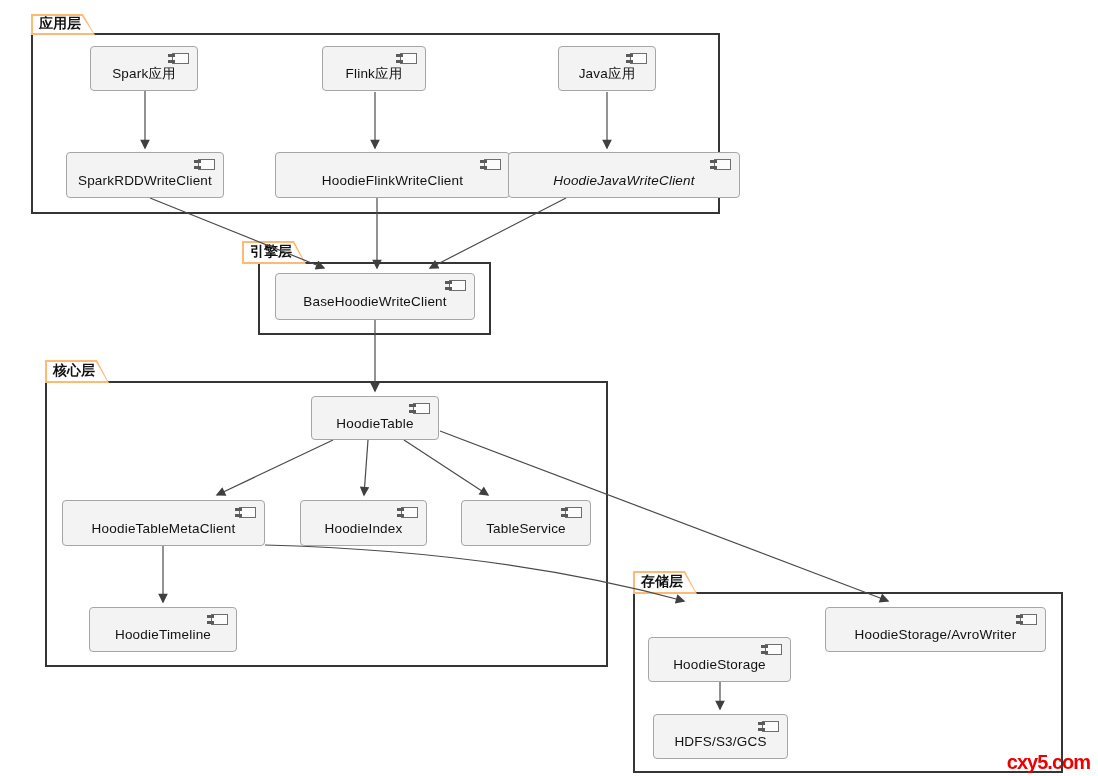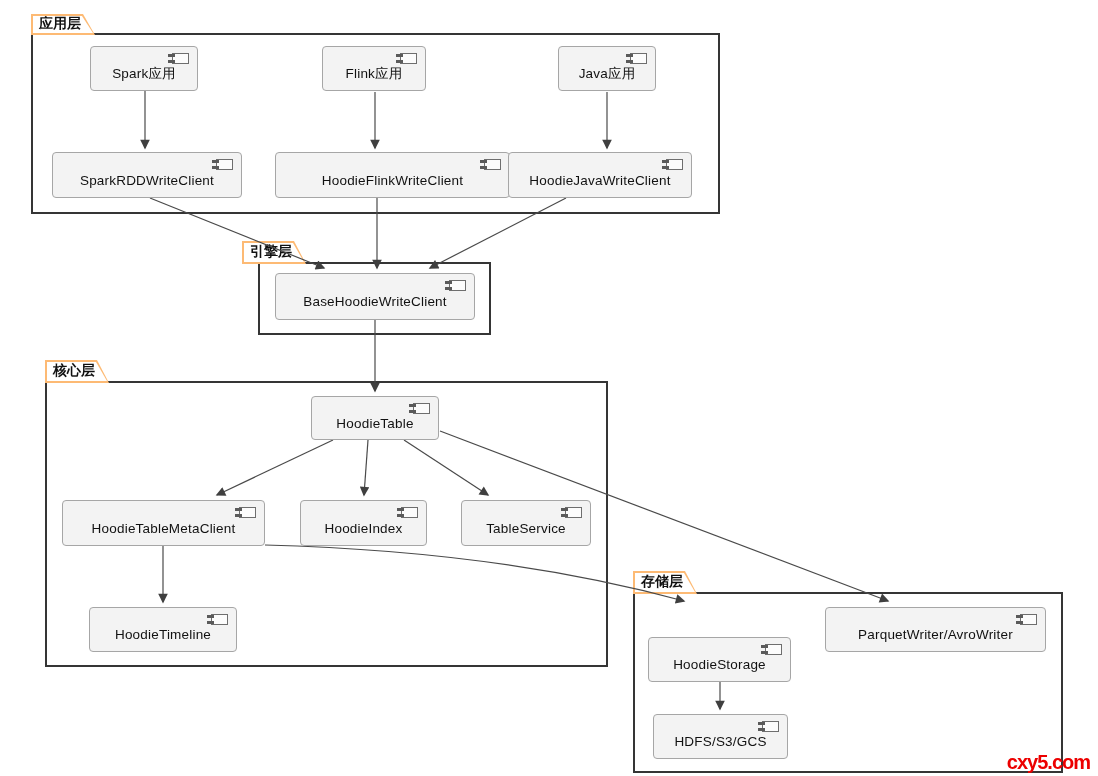--- a/index.html
+++ b/index.html
@@ -111,29 +111,29 @@
   </div>
   <div class="component" style="left:322px;top:46px;width:104px;height:45px;">
     <span class="comp-icon"></span>
     <span class="comp-label">Flink应用</span>
   </div>
   <div class="component" style="left:558px;top:46px;width:98px;height:45px;">
     <span class="comp-icon"></span>
     <span class="comp-label">Java应用</span>
   </div>
 
-  <div class="component" style="left:52px;top:152px;width:190px;height:46px;">
+  <div class="component" style="left:66px;top:152px;width:158px;height:46px;">
     <span class="comp-icon"></span>
     <span class="comp-label">SparkRDDWriteClient</span>
   </div>
   <div class="component" style="left:275px;top:152px;width:235px;height:46px;">
     <span class="comp-icon"></span>
     <span class="comp-label">HoodieFlinkWriteClient</span>
   </div>
-  <div class="component" style="left:508px;top:152px;width:184px;height:46px;">
+  <div class="component" style="left:508px;top:152px;width:232px;height:46px;font-style:italic;">
     <span class="comp-icon"></span>
     <span class="comp-label">HoodieJavaWriteClient</span>
   </div>
 
   <div class="component" style="left:275px;top:273px;width:200px;height:47px;">
     <span class="comp-icon"></span>
     <span class="comp-label">BaseHoodieWriteClient</span>
   </div>
 
   <div class="component" style="left:311px;top:396px;width:128px;height:44px;">
@@ -158,21 +158,21 @@
     <span class="comp-icon"></span>
     <span class="comp-label">HoodieTimeline</span>
   </div>
 
   <div class="component" style="left:648px;top:607px;width:143px;height:45px;margin-top:30px;">
     <span class="comp-icon"></span>
     <span class="comp-label">HoodieStorage</span>
   </div>
   <div class="component" style="left:825px;top:607px;width:221px;height:45px;">
     <span class="comp-icon"></span>
-    <span class="comp-label">ParquetWriter/AvroWriter</span>
+    <span class="comp-label">HoodieStorage/AvroWriter</span>
   </div>
   <div class="component" style="left:653px;top:714px;width:135px;height:45px;">
     <span class="comp-icon"></span>
     <span class="comp-label">HDFS/S3/GCS</span>
   </div>
 
   <div class="watermark" style="color: rgb(236, 0, 0);">cxy5.com</div>
 </div>
 
 </body></html>

